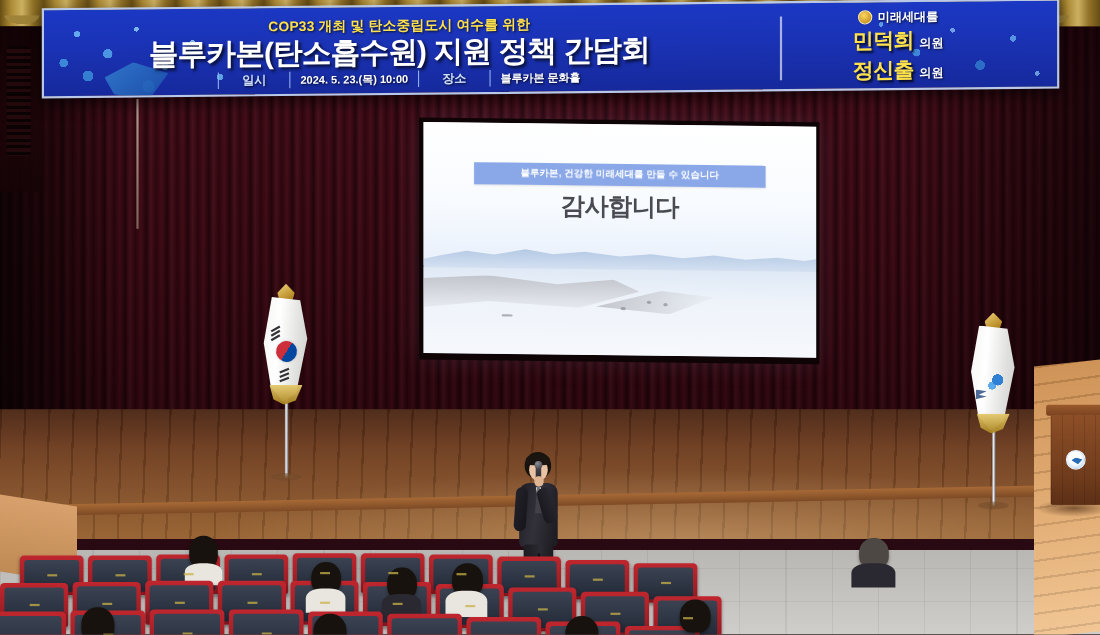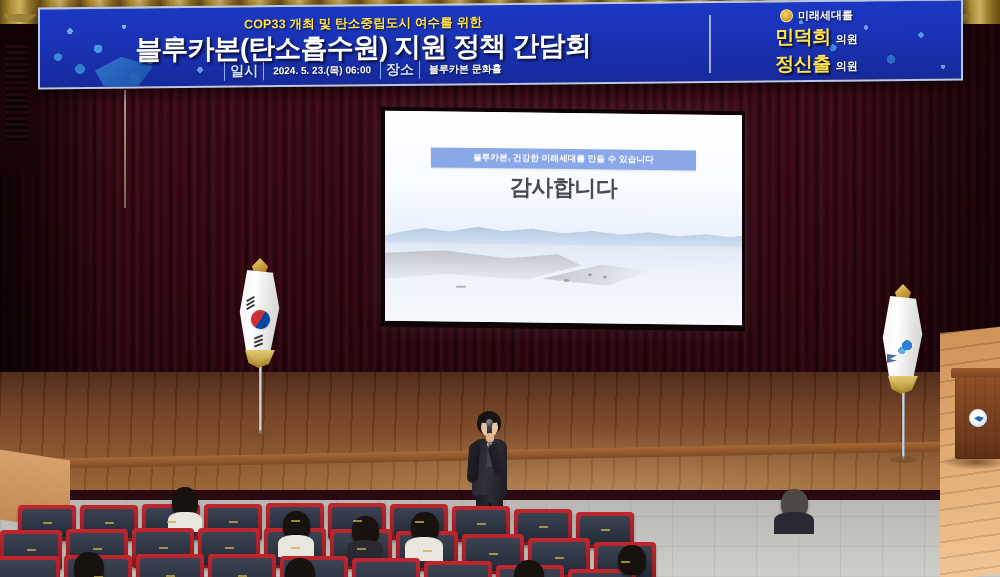--- a/index.html
+++ b/index.html
@@ -132,21 +132,21 @@
     letter-spacing:-0.8px; text-shadow:2px 2px 3px rgba(0,0,0,.8);
     white-space:nowrap;
   }
   .banner-meta{
     position:absolute; left:0; right:275px; bottom:5px;
     display:flex; justify-content:center; align-items:center; gap:9px;
     color:#ffffff; font-size:10px; font-weight:bold; white-space:nowrap;
     text-shadow:1px 1px 2px rgba(0,0,0,.7);
   }
   .meta-key{ color:#cfe0ff; border-left:1px solid #8fb0ee; border-right:1px solid #8fb0ee;
-             padding:0 5px; font-size:14px; }
+             padding:0 21px; font-size:11px; }
   .meta-val{ color:#ffffff; }
   .banner-divider{
     position:absolute; right:250px; top:12px; width:2px; height:58px;
     background:rgba(255,255,255,.62);
   }
   .banner-right{
     position:absolute; right:42px; top:6px; width:205px; text-align:center;
   }
   .council-row{ display:flex; align-items:center; justify-content:center; gap:5px; }
   .council-emblem{
@@ -456,21 +456,21 @@
   <div class="hang-wire"></div>
 
   <div class="banner">
     <div class="banner-bubbles"></div>
     <div class="banner-bubbles-r"></div>
     <div class="banner-inner">
       <div class="banner-eyebrow">COP33 개최 및 탄소중립도시 여수를 위한</div>
       <div class="banner-title">블루카본(탄소흡수원) 지원 정책 간담회</div>
       <div class="banner-meta">
         <span class="meta-key">일시</span>
-        <span class="meta-val">2024. 5. 23.(목) 06:00</span>
+        <span class="meta-val">2024. 5. 23.(목) 10:00</span>
         <span class="meta-key">장소</span>
         <span class="meta-val">블루카본 문화홀</span>
       </div>
       <div class="banner-divider"></div>
       <div class="banner-right">
         <div class="council-row">
           <span class="council-emblem"></span>
           <span class="council-name">미래세대를</span>
         </div>
         <div class="member-row">

